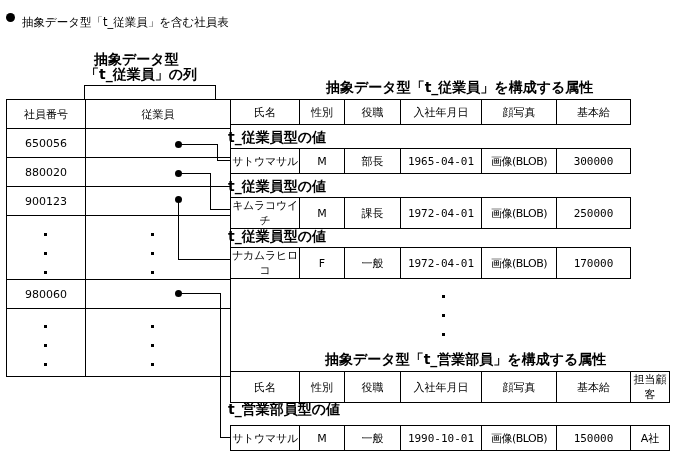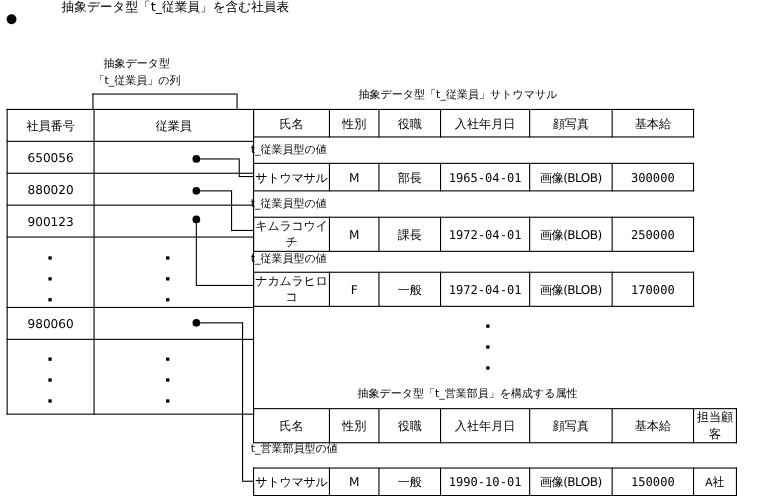--- a/index.html
+++ b/index.html
@@ -20,23 +20,22 @@
   }
   .txt {
     position: absolute;
     font-size: 11px;
     line-height: 13px;
     white-space: nowrap;
     color: #000;
   }
   
   #doc-title {
-    left: 22px; top: 0;
+    left: 22px; top: 16px;
     font-size: 11.5px;
-    margin-left: 34px;
   }
   #title-bullet {
     position: absolute;
     left: 6px; top: 13px;
     width: 9px; height: 9px;
     background: #000;
     border-radius: 50%;
   }
   
   .hline { position: absolute; height: 0; border-top: 1px solid #000; }
@@ -71,26 +70,26 @@
   .col-emp   { width: 144px; }
   
   table.attr { border-collapse: collapse; }
   table.attr td { height: 24px; font-size: 11px; }
   .c-name  { width: 68px; }
   .c-sex   { width: 44px; }
   .c-post  { width: 55px; }
   .c-date  { width: 80px; }
   .c-photo { width: 74px; }
   .c-sal   { width: 73px; }
-  .c-cust  { width: 38px; font-family: Liberation Mono, monospace; }
+  .c-cust  { width: 38px; }
   .kana { font-size: 10px; letter-spacing: -0.3px; }
   .mono { font-family: "DejaVu Sans Mono", "Liberation Mono", monospace; font-size: 10.5px; }
   .blob { font-size: 10px; letter-spacing: -0.5px; }
   
-  .cap { position: absolute; font-size: 10px; white-space: nowrap; }
+  .cap { position: absolute; font-size: 14px; white-space: nowrap; font-weight: bold; }
   
   .vdots { position: absolute; }
   .vdots i {
     display: block;
     width: 3px; height: 3px;
     background: #000;
     margin-bottom: 16px;
   }
 </style>
 </head>
@@ -175,21 +174,21 @@
   <div class="vline" style="left:210px; top:173px; height:36px;"></div>
   <div class="hline" style="left:210px; top:209px; width:20px;"></div>
 
   <div class="vline" style="left:178px; top:199px; height:60px;"></div>
   <div class="hline" style="left:178px; top:259px; width:52px;"></div>
 
   <div class="hline" style="left:181px; top:293px; width:39px;"></div>
   <div class="vline" style="left:220px; top:293px; height:144px;"></div>
   <div class="hline" style="left:220px; top:437px; width:10px;"></div>
 
-  <div class="cap" style="left:326px; top:79px;">抽象データ型「t_従業員」サトウマサル</div>
+  <div class="cap" style="left:326px; top:79px;">抽象データ型「t_従業員」を構成する属性</div>
 
   <table class="grid attr" style="left:230px; top:99px;">
     <tbody>
         <tr>
       <td class="c-name">氏名</td>
       <td class="c-sex">性別</td>
       <td class="c-post">役職</td>
       <td class="c-date">入社年月日</td>
       <td class="c-photo">顔写真</td>
       <td class="c-sal">基本給</td>

